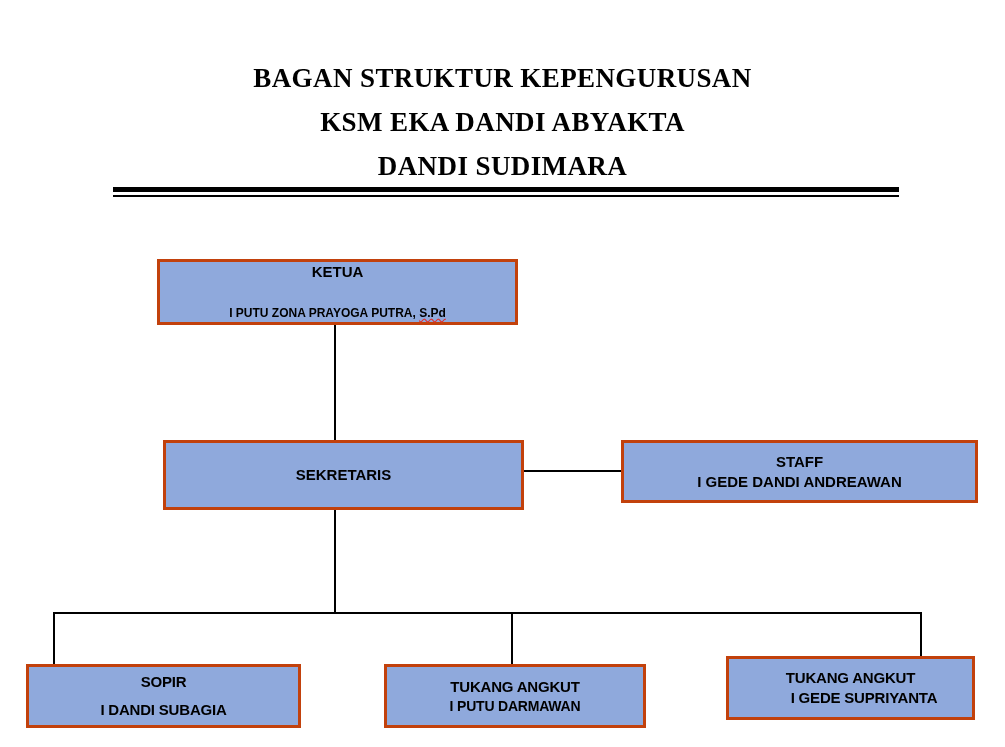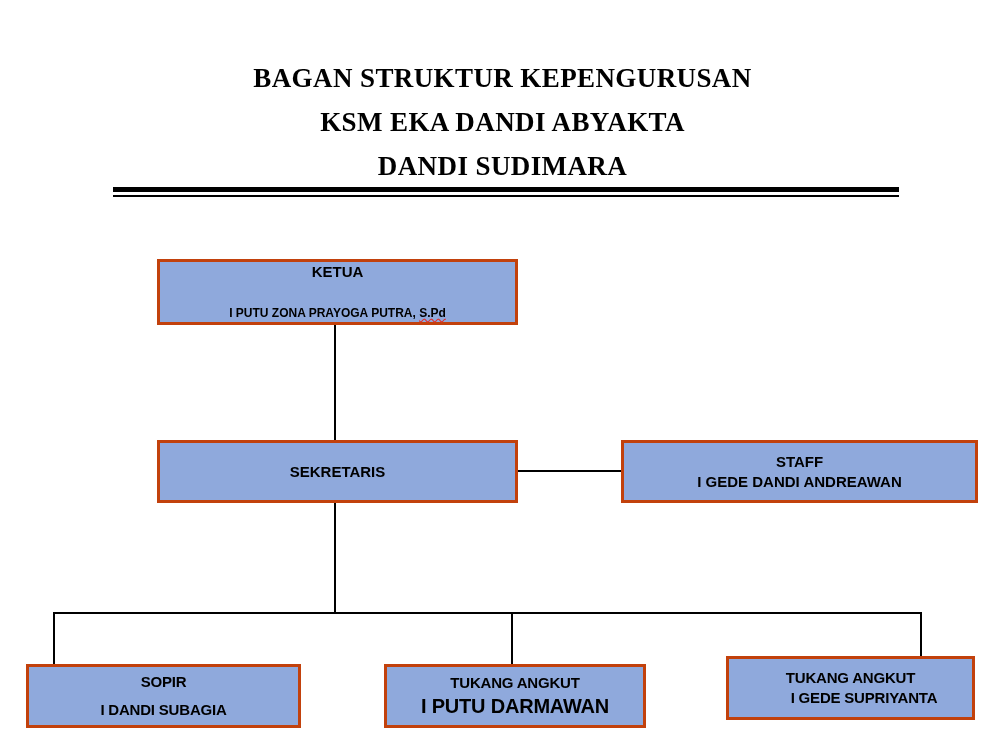--- a/index.html
+++ b/index.html
@@ -119,37 +119,37 @@
 
   <div class="conn v" style="left:53px; top:612px; height:52px;"></div>
   <div class="conn v" style="left:511px; top:612px; height:52px;"></div>
   <div class="conn v" style="left:920px; top:612px; height:44px;"></div>
 
   <div class="node" style="left:157px; top:259px; width:361px; height:66px;">
     <span class="ln" style="font-size:15px;">KETUA</span>
     <span class="ln" style="font-size:12px;margin-top:24px;"><span>I PUTU ZONA PRAYOGA PUTRA,</span> <span class="spell">S.Pd</span></span>
   </div>
 
-  <div class="node" style="left:157px; top:440px; width:361px; height:63px;">
+  <div class="node" style="left:163px; top:440px; width:361px; height:70px;">
     <span class="ln" style="font-size:15px;">SEKRETARIS</span>
   </div>
 
   <div class="node" style="left:621px; top:440px; width:357px; height:63px;">
     <span class="ln" style="font-size:15px;">STAFF</span>
     <span class="ln" style="font-size:15px;">I GEDE DANDI ANDREAWAN</span>
   </div>
 
   <div class="node narrow" style="left:26px; top:664px; width:275px; height:64px;gap:8px;">
     <span class="ln" style="font-size:15px;">SOPIR</span>
     <span class="ln" style="font-size:15px;">I DANDI SUBAGIA</span>
   </div>
 
   <div class="node narrow" style="left:384px; top:664px; width:262px; height:64px;">
     <span class="ln" style="font-size:15px;">TUKANG ANGKUT</span>
-    <span class="ln" style="font-size:20px;text-align:right;">I PUTU DARMAWAN</span>
+    <span class="ln" style="font-size:14px;text-align:right;">I PUTU DARMAWAN</span>
   </div>
 
   <div class="node narrow" style="left:726px; top:656px; width:249px; height:64px;">
     <span class="ln" style="font-size:15px;">TUKANG ANGKUT</span>
     <span class="ln" style="font-size:15px;margin-left:27px;">I GEDE SUPRIYANTA</span>
   </div>
 
 </div>
 
 </body></html>

